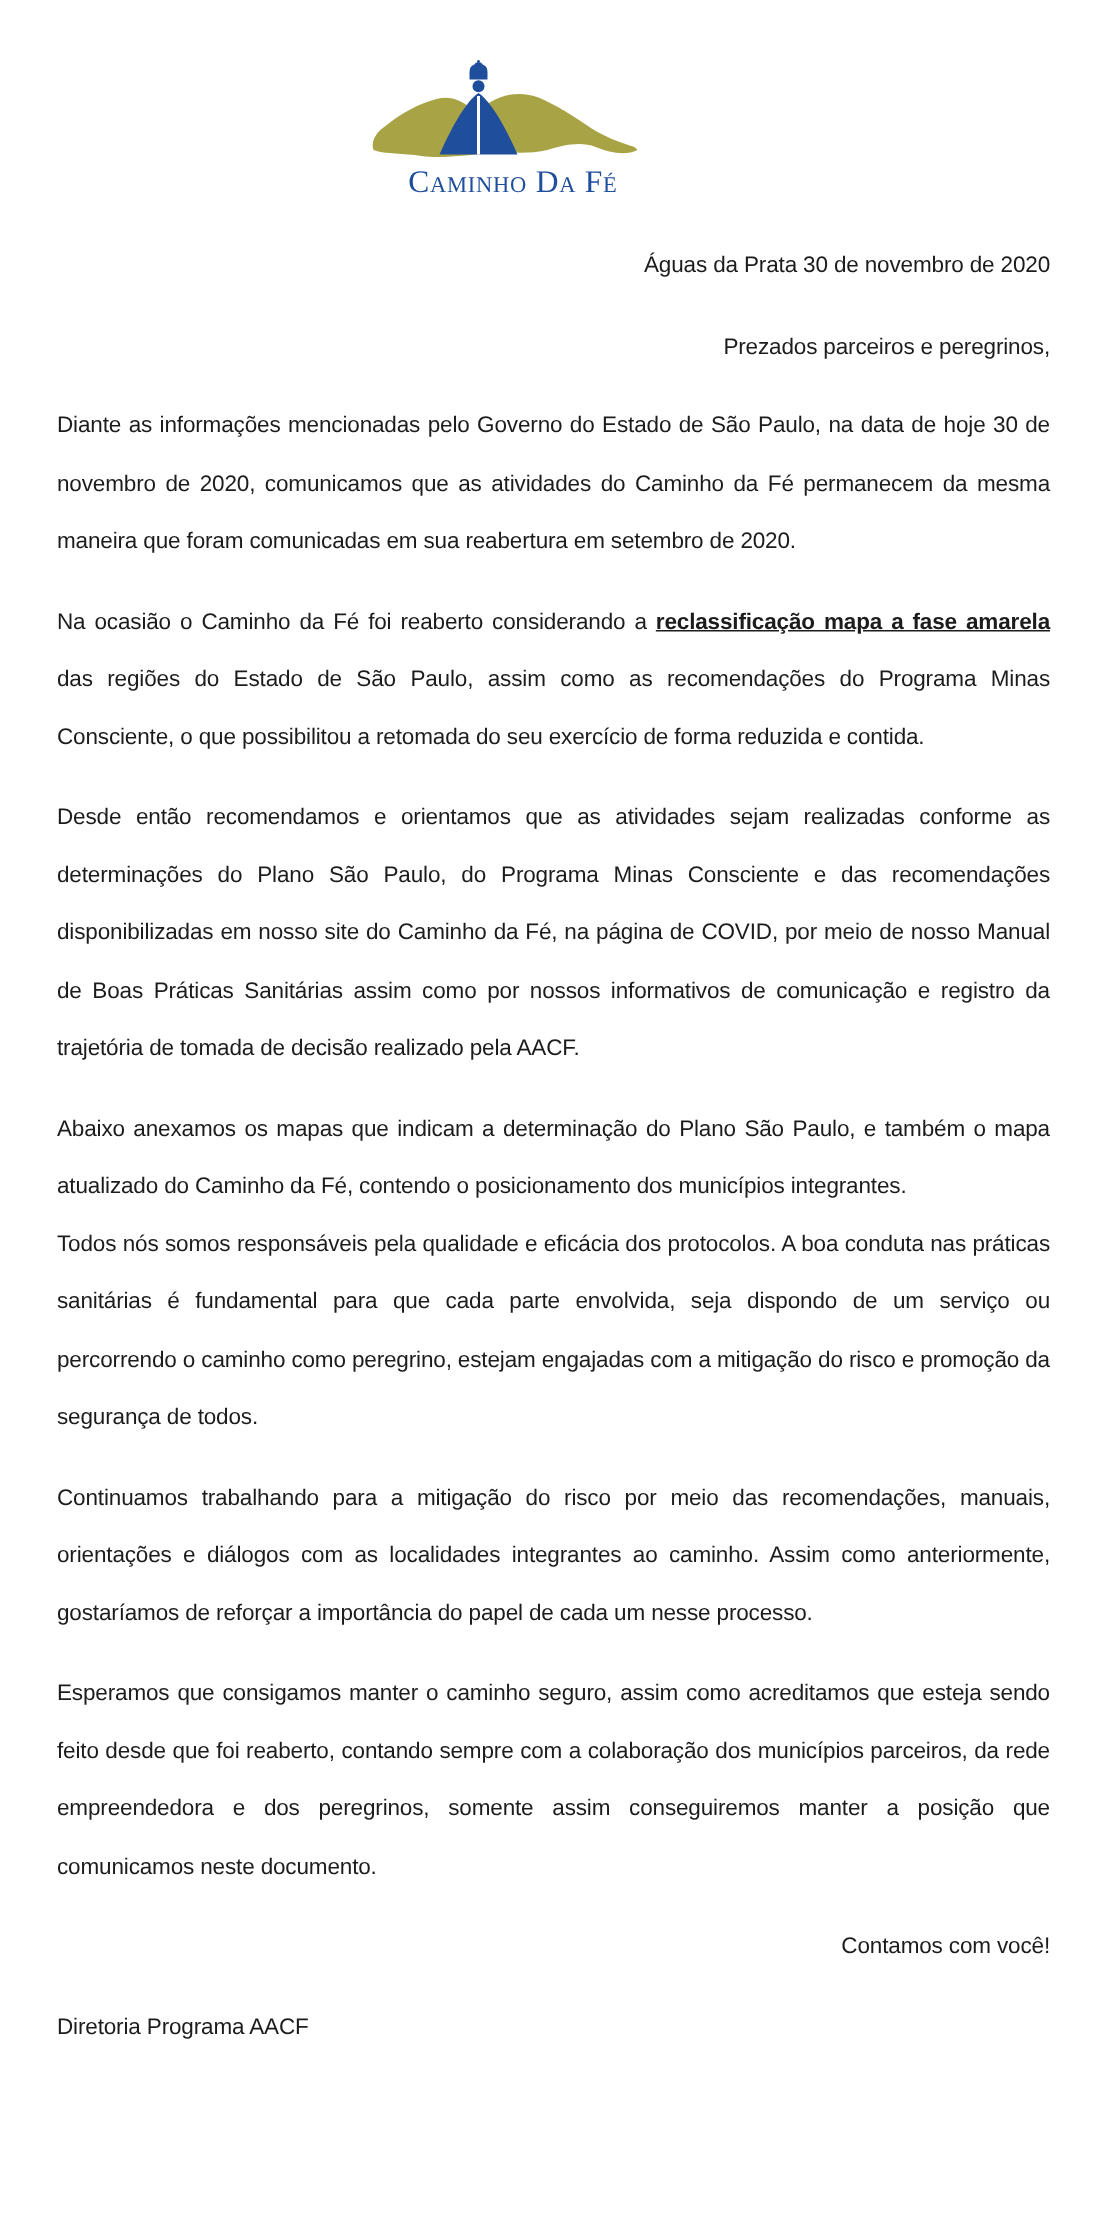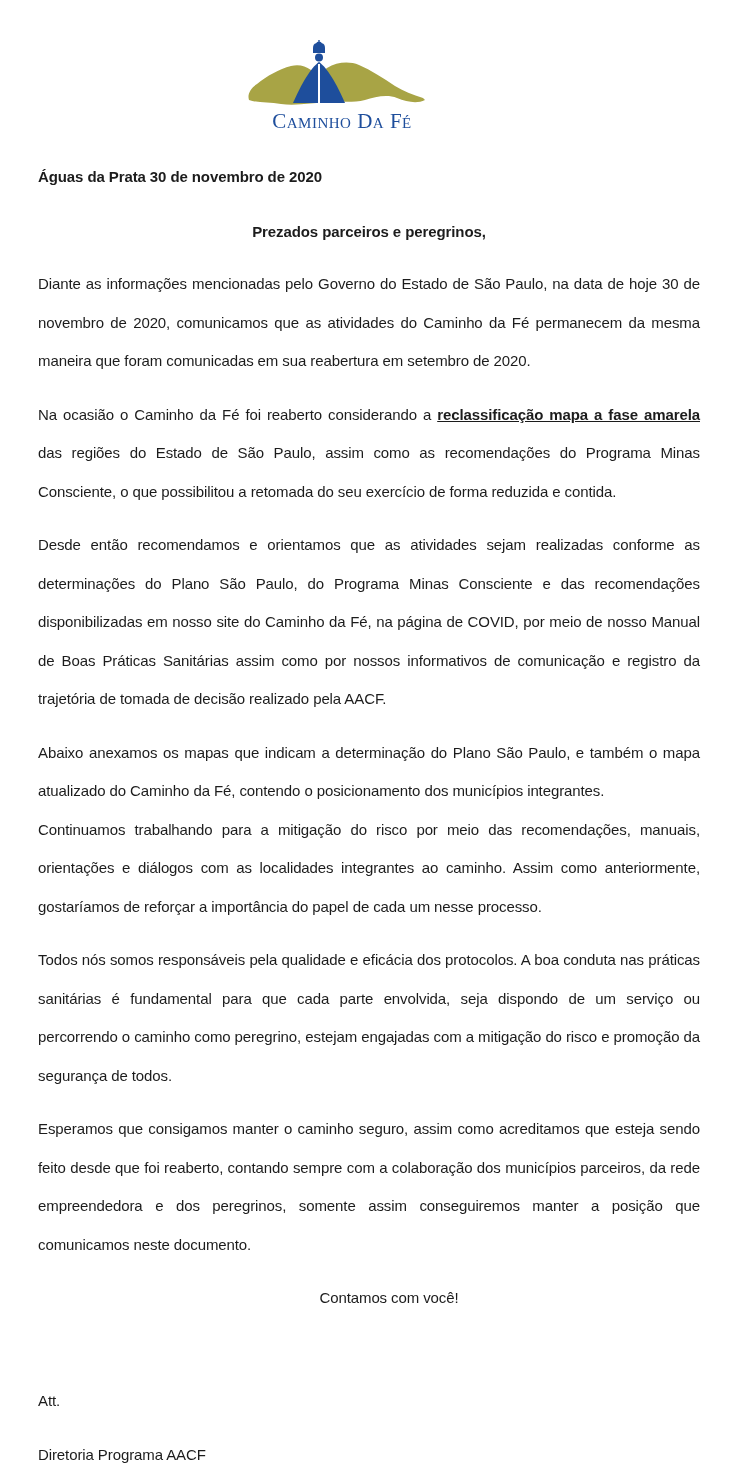--- a/index.html
+++ b/index.html
@@ -34,31 +34,31 @@
   }
   
   p{
     margin:0 0 15px 0;
     line-height:38.5px;
     text-align:justify;
     letter-spacing:-0.1px;
   }
   .date{
     margin:24px 0 0 0;
-    text-align:left;
-    font-weight:bold;
+    text-align:right;
+    font-weight:normal;
   }
   .salutation{
     margin:16px 0 14px 0;
-    font-weight:bold;
-    text-align:center;
+    font-weight:normal;
+    text-align:right;
   }
   .no-gap{margin-bottom:0;}
   .hl{font-weight:bold;text-decoration:underline;}
-  .closing{text-align:center;margin-left:40px;}
+  .closing{text-align:right;margin-left:40px;}
   .signoff{margin-top:64px;margin-bottom:16px;text-align:left;}
   .signature{text-align:left;}
 </style>
 </head>
 <body>
 
 <div class="page">
 
   <div class="logo">
     <svg width="190" height="66" viewBox="0 0 190 66" aria-hidden="true">
@@ -97,25 +97,24 @@
   <p class="salutation">Prezados parceiros e peregrinos,</p>
 
   <p>Diante as informações mencionadas pelo Governo do Estado de São Paulo, na data de hoje 30 de novembro de 2020, comunicamos que as atividades do Caminho da Fé permanecem da mesma maneira que foram comunicadas em sua reabertura em setembro de 2020.</p>
 
   <p><span>Na ocasião o Caminho da Fé foi reaberto considerando a </span><span class="hl">reclassificação mapa a fase amarela</span><span> das regiões do Estado de São Paulo, assim como as recomendações do Programa Minas Consciente, o que possibilitou a retomada do seu exercício de forma reduzida e contida.</span></p>
 
   <p>Desde então recomendamos e orientamos que as atividades sejam realizadas conforme as determinações do Plano São Paulo, do Programa Minas Consciente e das recomendações disponibilizadas em nosso site do Caminho da Fé, na página de COVID, por meio de nosso Manual de Boas Práticas Sanitárias assim como por nossos informativos de comunicação e registro da trajetória de tomada de decisão realizado pela AACF.</p>
 
   <p class="no-gap">Abaixo anexamos os mapas que indicam a determinação do Plano São Paulo, e também o mapa atualizado do Caminho da Fé, contendo o posicionamento dos municípios integrantes.</p>
 
+  <p>Todos nós somos responsáveis pela qualidade e eficácia dos protocolos. A boa conduta nas práticas sanitárias é fundamental para que cada parte envolvida, seja dispondo de um serviço ou percorrendo o caminho como peregrino, estejam engajadas com a mitigação do risco e promoção da segurança de todos.</p>
+
   <p>Continuamos trabalhando para a mitigação do risco por meio das recomendações, manuais, orientações e diálogos com as localidades integrantes ao caminho. Assim como anteriormente, gostaríamos de reforçar a importância do papel de cada um nesse processo.</p>
-
-  <p>Todos nós somos responsáveis pela qualidade e eficácia dos protocolos. A boa conduta nas práticas sanitárias é fundamental para que cada parte envolvida, seja dispondo de um serviço ou percorrendo o caminho como peregrino, estejam engajadas com a mitigação do risco e promoção da segurança de todos.</p>
 
   <p>Esperamos que consigamos manter o caminho seguro, assim como acreditamos que esteja sendo feito desde que foi reaberto, contando sempre com a colaboração dos municípios parceiros, da rede empreendedora e dos peregrinos, somente assim conseguiremos manter a posição que comunicamos neste documento.</p>
 
   <p class="closing">Contamos com você!</p>
 
-  <p class="signoff">Att.</p>
 
   <p class="signature">Diretoria Programa AACF</p>
 
 </div>
 
 </body></html>

